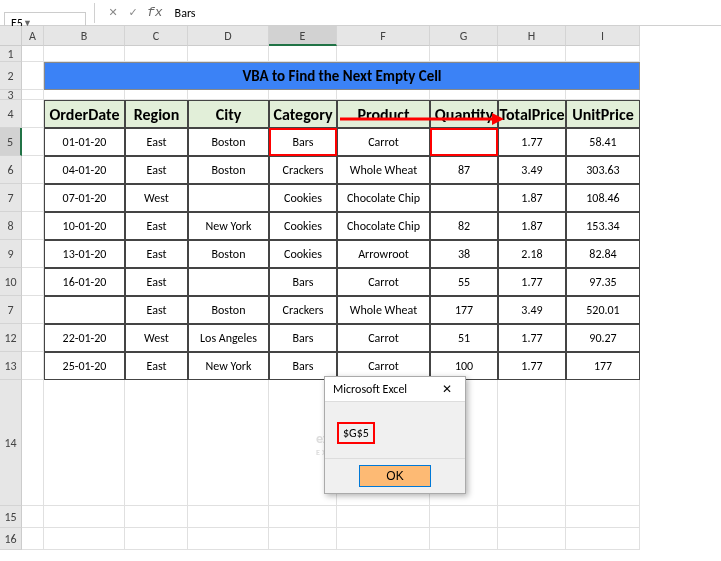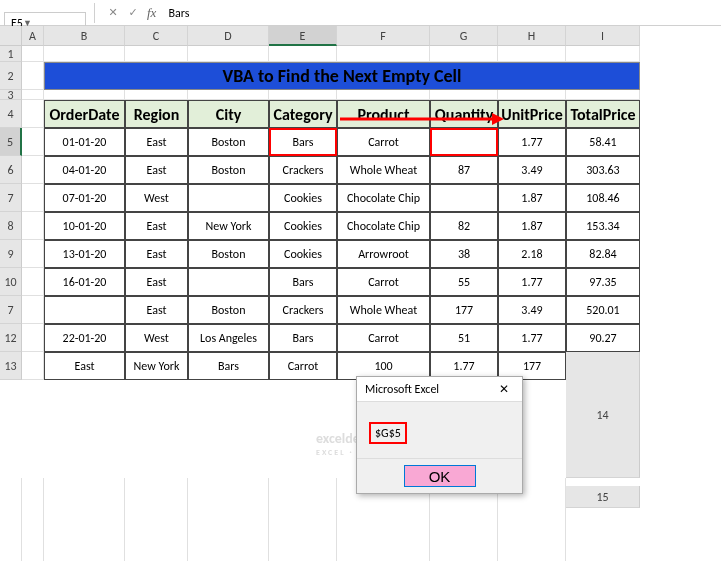--- a/index.html
+++ b/index.html
@@ -2,46 +2,46 @@
 <html><head>
 <meta charset="utf-8">
 <style>
 * { box-sizing: border-box; margin: 0; padding: 0; }
 body { font-family: Calibri, Arial, sans-serif; font-size: 13px; background: #fff; overflow: hidden; width: 721px; height: 561px; position: relative; }
 .namebox-area { height: 26px; display: flex; align-items: center; border-bottom: 1px solid #d0d0d0; background: #fff; }
 .name-box { width: 82px; height: 22px; border: 1px solid #ccc; margin-left: 4px; padding: 0 6px; display: flex; align-items: center; justify-content: flex-start; font-size: 12px; margin-top: 20px; }
 .name-box .arrow { font-size: 9px; color: #666; }
 .fx-divider { width: 1px; height: 20px; background: #d0d0d0; margin: 0 8px; }
 .fx-btn { width: 16px; height: 16px; display: flex; align-items: center; justify-content: center; color: #888; font-size: 11px; margin: 0 2px; }
-.fx-label { font-style: italic; font-family: Liberation Serif, serif; font-size: 13px; margin: 0 6px 0 4px; color: #666; }
+.fx-label { font-style: italic; font-family: Liberation Mono, monospace; font-size: 13px; margin: 0 6px 0 4px; color: #666; }
 .formula-input { flex: 1; padding: 0 6px; font-size: 12px; }
 .grid { display: grid; grid-template-columns: 22px 22px 81px 63px 81px 68px 93px 68px 68px 74px; }
 .col-header { background: #e6e6e6; border-right: 1px solid #d4d4d4; border-bottom: 1px solid #ccc; text-align: center; font-size: 12px; color: #444; height: 20px; line-height: 20px; }
 .col-header.selected { background: #d2d2d2; border-bottom: 2px solid #217346; }
 .row-header { background: #e6e6e6; border-right: 1px solid #ccc; border-bottom: 1px solid #d4d4d4; text-align: center; font-size: 12px; color: #444; display: flex; align-items: center; justify-content: center; }
 .row-header.selected { background: #d2d2d2; border-right: 2px solid #217346; }
 .corner { background: #e6e6e6; border-right: 1px solid #ccc; border-bottom: 1px solid #ccc; }
 .cell { border-right: 1px solid #e0e0e0; border-bottom: 1px solid #e0e0e0; padding: 0 4px; display: flex; align-items: center; font-size: 12px; overflow: hidden; white-space: nowrap; }
 .r1 { height: 16px; } .r2 { height: 28px; } .r3 { height: 10px; }
 .rheader { height: 28px; } .rdata { height: 28px; }
-.rbig { height: 126px; } .rsmall { height: 22px; margin-top: 8px; }
-.title-cell { background: #1d4ed8; border: 1px solid #888; font-weight: bold; font-size: 18px; justify-content: center; }
+.rbig { height: 126px; } .rsmall { height: 22px; }
+.title-cell { background: #3b82f6; border: 1px solid #888; font-weight: bold; font-size: 15px; justify-content: center; }
 .hdr-cell { background: #e2efd9; border: 1px solid #444 !important; font-weight: bold; justify-content: center; font-size: 16px; }
 .data-cell { border: 1px solid #444 !important; justify-content: center; font-size: 12px; background: #fff; }
 .highlight-red { outline: 2.5px solid #ff0000; outline-offset: -2px; z-index: 5; }
 .arrow-red { position: absolute; z-index: 10; pointer-events: none; }
 .watermark { position: absolute; left: 50%; top: 430px; transform: translateX(-50%); color: #ddd; font-size: 14px; z-index: 1; pointer-events: none; font-weight: 600; }
 .watermark .sub { font-size: 8px; letter-spacing: 2px; display: block; text-align: center; }
-.dlg { position: absolute; left: 356px; top: 376px; width: 167px; background: #f0f0f0; border: 1px solid #aaa; box-shadow: 2px 2px 6px rgba(0,0,0,0.3); z-index: 20; }
+.dlg { position: absolute; left: 324px; top: 376px; width: 142px; background: #f0f0f0; border: 1px solid #aaa; box-shadow: 2px 2px 6px rgba(0,0,0,0.3); z-index: 20; }
 .dlg-title { display: flex; justify-content: space-between; padding: 5px 8px; font-size: 12px; background: #fff; border-bottom: 1px solid #ddd; }
 .dlg-close { width: 20px; text-align: center; cursor: default; }
 .dlg-body { padding: 22px 14px 16px; font-size: 12px; }
 .dlg-msg { display: inline-block; outline: 2.5px solid #ff0000; padding: 2px 4px; text-align: center; }
 .dlg-foot { background: #f0f0f0; text-align: center; padding: 6px; border-top: 1px solid #ddd; }
-.dlg-ok { width: 72px; height: 22px; border: 1px solid #0078d7; background: #f9a8d4; font-size: 15px; }
+.dlg-ok { width: 72px; height: 22px; border: 1px solid #0078d7; background: #fdba74; font-size: 12px; }
 </style>
 </head>
 <body>
 
 <div class="namebox-area">
   <div class="name-box">
     <span>E5</span>
     <span class="arrow">▼</span>
   </div>
   <div class="fx-divider"></div>
@@ -90,22 +90,22 @@
     <div class="cell r3"></div>
 
   <div class="row-header rheader">4</div>
   <div class="cell rheader"></div>
   <div class="cell rheader hdr-cell">OrderDate</div>
   <div class="cell rheader hdr-cell">Region</div>
   <div class="cell rheader hdr-cell">City</div>
   <div class="cell rheader hdr-cell">Category</div>
   <div class="cell rheader hdr-cell">Product</div>
   <div class="cell rheader hdr-cell">Quantity</div>
+  <div class="cell rheader hdr-cell">TotalPrice</div>
   <div class="cell rheader hdr-cell">UnitPrice</div>
-  <div class="cell rheader hdr-cell">TotalPrice</div>
 
   <div class="row-header rdata selected">5</div>
   <div class="cell rdata"></div>
   <div class="cell rdata data-cell">01-01-20</div>
   <div class="cell rdata data-cell">East</div>
   <div class="cell rdata data-cell">Boston</div>
   <div class="cell rdata data-cell highlight-red">Bars</div>
   <div class="cell rdata data-cell">Carrot</div>
   <div class="cell rdata data-cell highlight-red"></div>
   <div class="cell rdata data-cell">1.77</div>
@@ -183,20 +183,21 @@
     <div class="cell rdata data-cell">West</div>
     <div class="cell rdata data-cell">Los Angeles</div>
     <div class="cell rdata data-cell">Bars</div>
     <div class="cell rdata data-cell">Carrot</div>
     <div class="cell rdata data-cell">51</div>
     <div class="cell rdata data-cell">1.77</div>
     <div class="cell rdata data-cell">90.27</div>
 
   <div class="row-header rdata">13</div>
   <div class="cell rdata"></div>
+  <div class="cell rdata data-cell">25-01-20</div>
     <div class="cell rdata data-cell">East</div>
     <div class="cell rdata data-cell">New York</div>
     <div class="cell rdata data-cell">Bars</div>
     <div class="cell rdata data-cell">Carrot</div>
     <div class="cell rdata data-cell">100</div>
     <div class="cell rdata data-cell">1.77</div>
     <div class="cell rdata data-cell">177</div>
 
   <div class="row-header rbig">14</div>
   <div class="cell rbig"></div>

